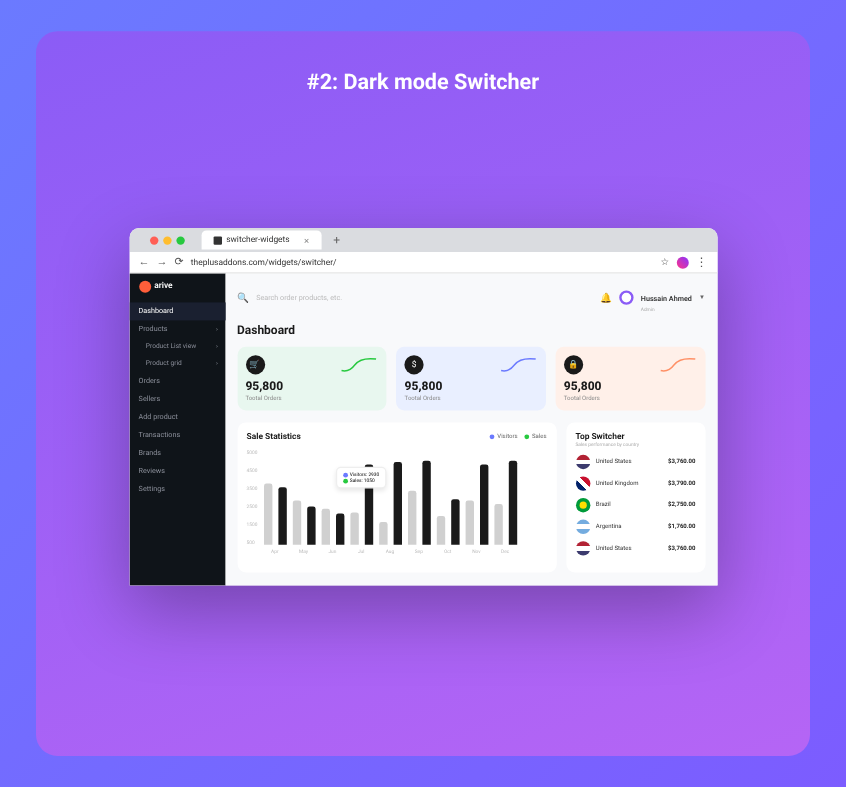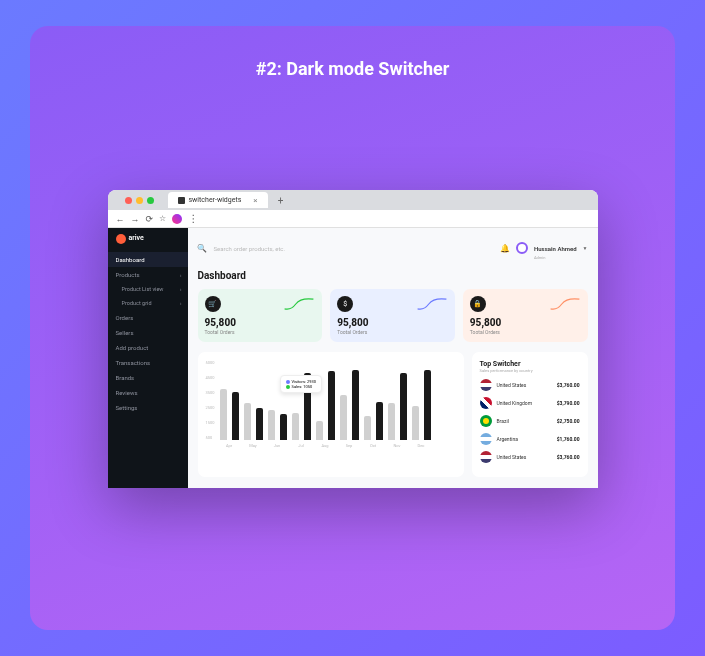--- a/index.html
+++ b/index.html
@@ -101,20 +101,21 @@
         <span class="tab-fav"></span>
         <span>switcher-widgets</span>
         <span class="tab-x">×</span>
       </div>
       <span class="plus">+</span>
     </div>
     <div class="addr-bar">
       <span class="nav-ic">←</span>
       <span class="nav-ic">→</span>
       <span class="nav-ic">⟳</span>
+      <span class="url">theplusaddons.com/widgets/switcher/</span>
       <span class="star">☆</span>
       <span class="avatar"></span>
       <span class="menu">⋮</span>
     </div>
 
     <div class="app">
       <div class="sidebar">
         <div class="logo">
           <span class="logo-mark"></span>
           <span class="logo-text">arive</span>
@@ -202,20 +203,33 @@
                     <path d="M2 16 Q10 18 16 10 T38 4" fill="none" stroke="#ff9066" stroke-width="1.5"></path>
                   </svg>
                 </div>
                 <div class="stat-val">95,800</div>
                 <div class="stat-lbl">Tootal Orders</div>
               </div>
             </div>
 
         <div class="lower">
           <div class="chart-box">
+            <div class="chart-head">
+              <div class="chart-title">Sale Statistics</div>
+              <div class="legend">
+                <span class="leg">
+                      <span class="ld v"></span>
+                      <span>Visitors</span>
+                    </span>
+                <span class="leg">
+                      <span class="ld s"></span>
+                      <span>Sales</span>
+                    </span>
+              </div>
+            </div>
             <div class="chart">
               <div class="ylabels" id="yl">
                     <div class="yl">5000</div>
                     <div class="yl">4500</div>
                     <div class="yl">3500</div>
                     <div class="yl">2500</div>
                     <div class="yl">1500</div>
                     <div class="yl">500</div>
                   </div>
               <div class="bars" id="bars">

